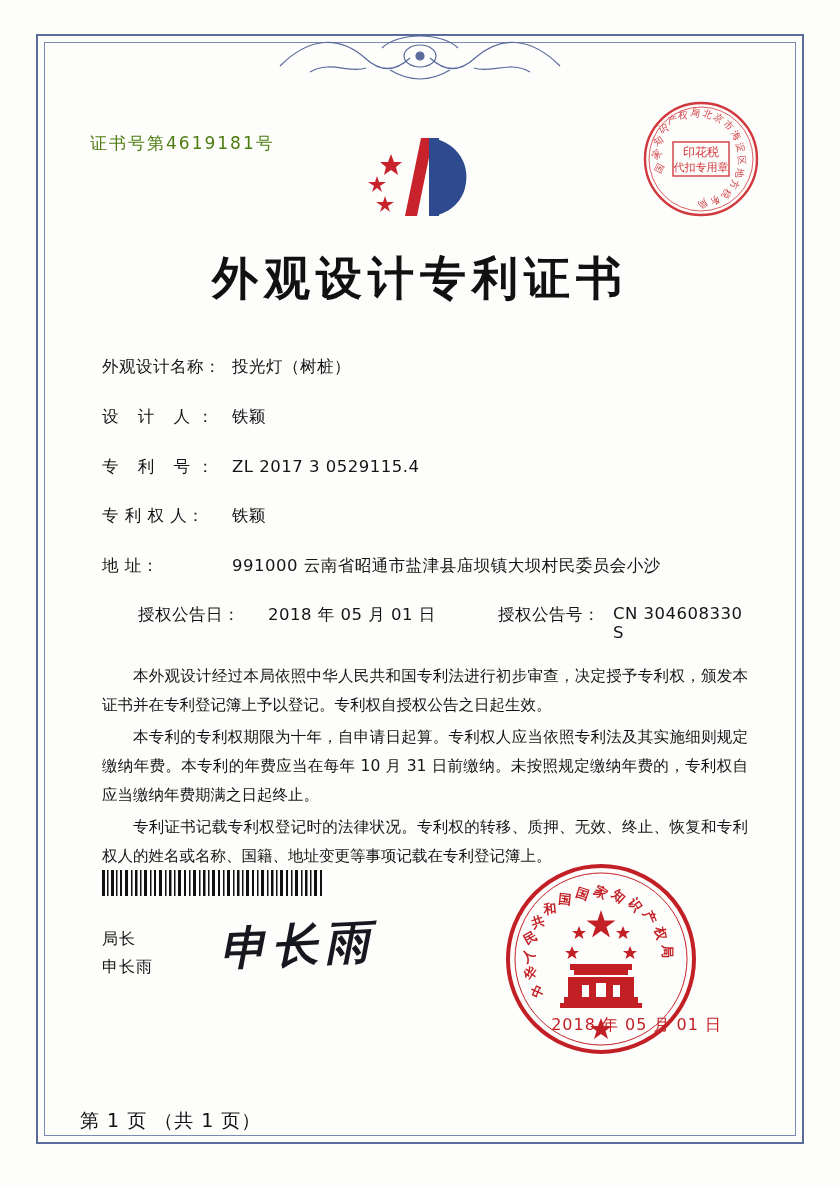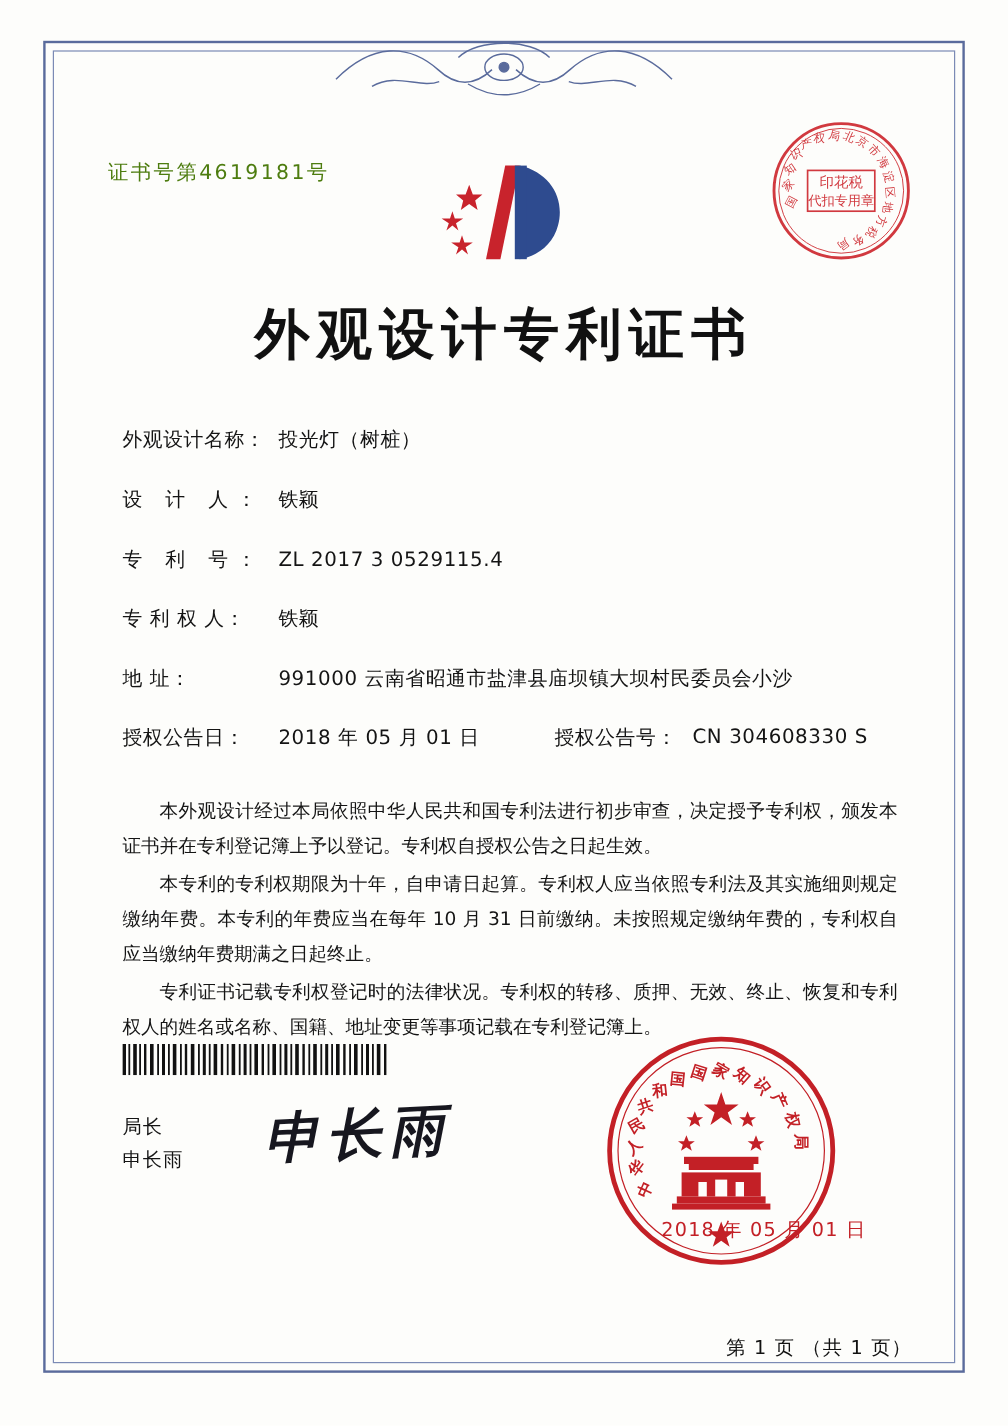--- a/index.html
+++ b/index.html
@@ -115,20 +115,21 @@
     letter-spacing: 0.5px;
   }
   .fvalue .line2 { display: block; margin-top: 6px; }
 
   .frow-two {
     display: flex;
     align-items: flex-start;
     margin-bottom: 18px;
     font-size: 16.5px;
     color: #141414;
+    margin-left: 36px;
   }
   .col-left { flex: 0 0 360px; display: flex; }
   .col-right { flex: 1 1 auto; display: flex; }
   .col-right .flabel { width: 105px; flex: 0 0 105px; }
 
   
   .paras {
     position: absolute;
     left: 22px; right: 12px;
     top: 592px;
@@ -192,22 +193,22 @@
     color: #c32026;
     letter-spacing: 1px;
     white-space: nowrap;
   }
 
   
   .footer {
     position: absolute;
     left: 0; right: 0;
     bottom: -6px;
-    text-align: right;
-    font-size: 16px;
+    text-align: left;
+    font-size: 19px;
     color: #111;
     letter-spacing: 1px;
   }
 </style>
 </head>
 <body>
 
 <div class="page">
 
   <div class="border-outer"></div>

